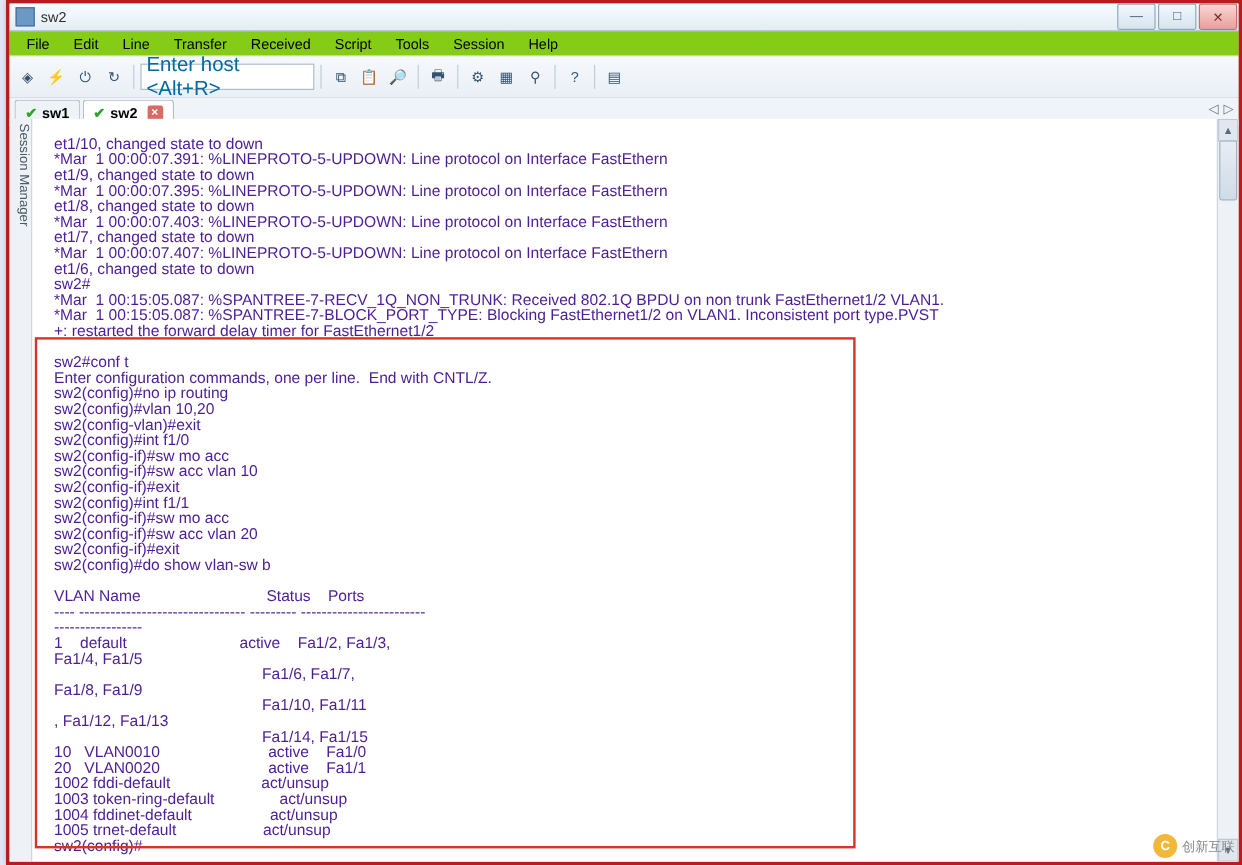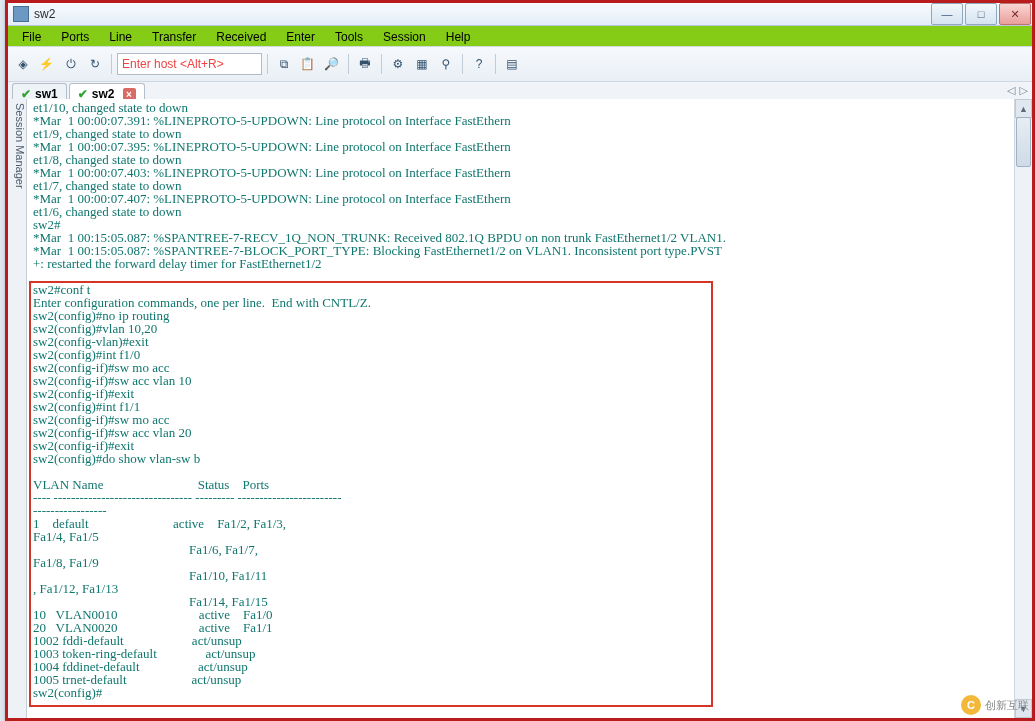--- a/index.html
+++ b/index.html
@@ -9,31 +9,31 @@
   .title-icon{width:14px;height:14px;margin:0 5px;background:#6b99c4;border:1px solid #476f96}
   .title-text{flex:1;font-size:12px;color:#2b2b2b}
   .winbtns{display:flex}
   .winbtn{width:30px;height:20px;margin:0 1px;background:linear-gradient(#f2f7fc,#d6e4f0);border:1px solid #8fa8c0;border-radius:2px;display:flex;align-items:center;justify-content:center;font-size:11px;color:#3b5a77}
   .winbtn.close{background:linear-gradient(#f9d6d4,#e99f9a);border-color:#c07470;color:#7a2e2a}
   .menubar{height:20px;display:flex;align-items:flex-end;padding:0 6px;gap:4px;border-bottom:1px solid #d0d8e0;background:#84cc16}
   .menuitem{padding:2px 8px;cursor:default}
   .toolbar{height:30px;display:flex;align-items:center;padding:2px 4px;border-bottom:1px solid #cfd8e1;background:linear-gradient(#f6f9fc,#e9eff6);gap:2px}
   .tbtn{width:20px;height:20px;display:flex;align-items:center;justify-content:center;border:1px solid transparent;border-radius:3px;color:#34526e}
   .sep{width:1px;height:20px;background:#c2ccd6;margin:0 3px}
-  .hostfield{width:135px;height:20px;border:1px solid #b0bcc8;background:#fff;padding:0 4px;color:#ef4444;font-size:12px;display:flex;align-items:center}
+  .hostfield{width:135px;height:20px;border:1px solid #b0bcc8;background:#fff;padding:0 4px;color:#0369a1;font-size:17px;display:flex;align-items:center}
   .tabstrip{height:22px;background:#f0f4f8;border-bottom:1px solid #c6cfd8;display:flex;align-items:flex-end;padding:0 4px;position:relative}
   .tab{height:20px;padding:0 8px;display:flex;align-items:center;gap:4px;border:1px solid #b4bfca;border-bottom:none;background:#eef3f8;border-radius:3px 3px 0 0;margin-right:2px;font-weight:bold}
   .tab .chk{color:#2fa32f;font-weight:bold}
   .tab.active{background:#fff}
   .tab .closex{width:13px;height:13px;background:#d86b63;color:#fff;border-radius:2px;display:flex;align-items:center;justify-content:center;font-size:10px;font-weight:bold;margin-left:4px}
   .tabarrows{position:absolute;right:4px;top:2px;display:flex;gap:4px;color:#6b7c8c;font-size:11px}
   .content{position:absolute;left:0;right:0;top:96px;bottom:0;display:flex}
   .sidebar{width:18px;background:#eef2f6;border-right:1px solid #c6cfd8;writing-mode:vertical-rl;text-orientation:mixed;font-size:11px;color:#4a5a6a;padding-top:4px;text-align:left}
   .terminal{flex:1;position:relative;background:#fff;overflow:hidden}
-  .termpre{position:absolute;left:6px;top:2px;right:20px;font-family:Liberation Serif, serif;font-size:13px;line-height:13px;color:#0f766e;white-space:pre;margin:0}
+  .termpre{position:absolute;left:6px;top:2px;right:20px;font-family:Liberation Sans, sans-serif;font-size:13px;line-height:13px;color:#4c1d95;white-space:pre;margin:12px}
   .redbox{border:2px solid #d4342a;position:absolute}
   .vscroll{position:absolute;right:0;top:0;bottom:0;width:17px;background:#eef2f6;border-left:1px solid #cfd8e1}
   .vscroll .arrow{height:17px;background:#e0e7ee;border:1px solid #c0cad4;display:flex;align-items:center;justify-content:center;font-size:9px;color:#5a6b7b}
   .vscroll .thumb{position:absolute;left:1px;right:1px;top:18px;height:48px;background:linear-gradient(#e7edf3,#cfdbe6);border:1px solid #9fb1c2;border-radius:2px}
   .watermark{position:absolute;right:6px;bottom:6px;font-size:11px;color:#888;display:flex;align-items:center;gap:4px}
   .wm-badge{width:20px;height:20px;border-radius:50%;background:#f3b83a;display:flex;align-items:center;justify-content:center;color:#fff;font-weight:bold;font-size:11px}
   .leftedge{position:absolute;left:0;top:0;width:5px;height:100%;background:#dfe8f0;border-right:1px solid #b9c6d2}
 </style>
 </head>
 <body>
@@ -46,25 +46,25 @@
       <div class="title-text">sw2</div>
       <div class="winbtns">
         <div class="winbtn">—</div>
         <div class="winbtn">□</div>
         <div class="winbtn close">✕</div>
       </div>
     </div>
 
     <div class="menubar">
       <div class="menuitem">File</div>
-      <div class="menuitem">Ports</div>
+      <div class="menuitem">Edit</div>
       <div class="menuitem">Line</div>
       <div class="menuitem">Transfer</div>
       <div class="menuitem">Received</div>
-      <div class="menuitem">Enter</div>
+      <div class="menuitem">Script</div>
       <div class="menuitem">Tools</div>
       <div class="menuitem">Session</div>
       <div class="menuitem">Help</div>
     </div>
 
     <div class="toolbar">
       <div class="tbtn">◈</div>
       <div class="tbtn">⚡</div>
       <div class="tbtn">⏻</div>
       <div class="tbtn">↻</div>

